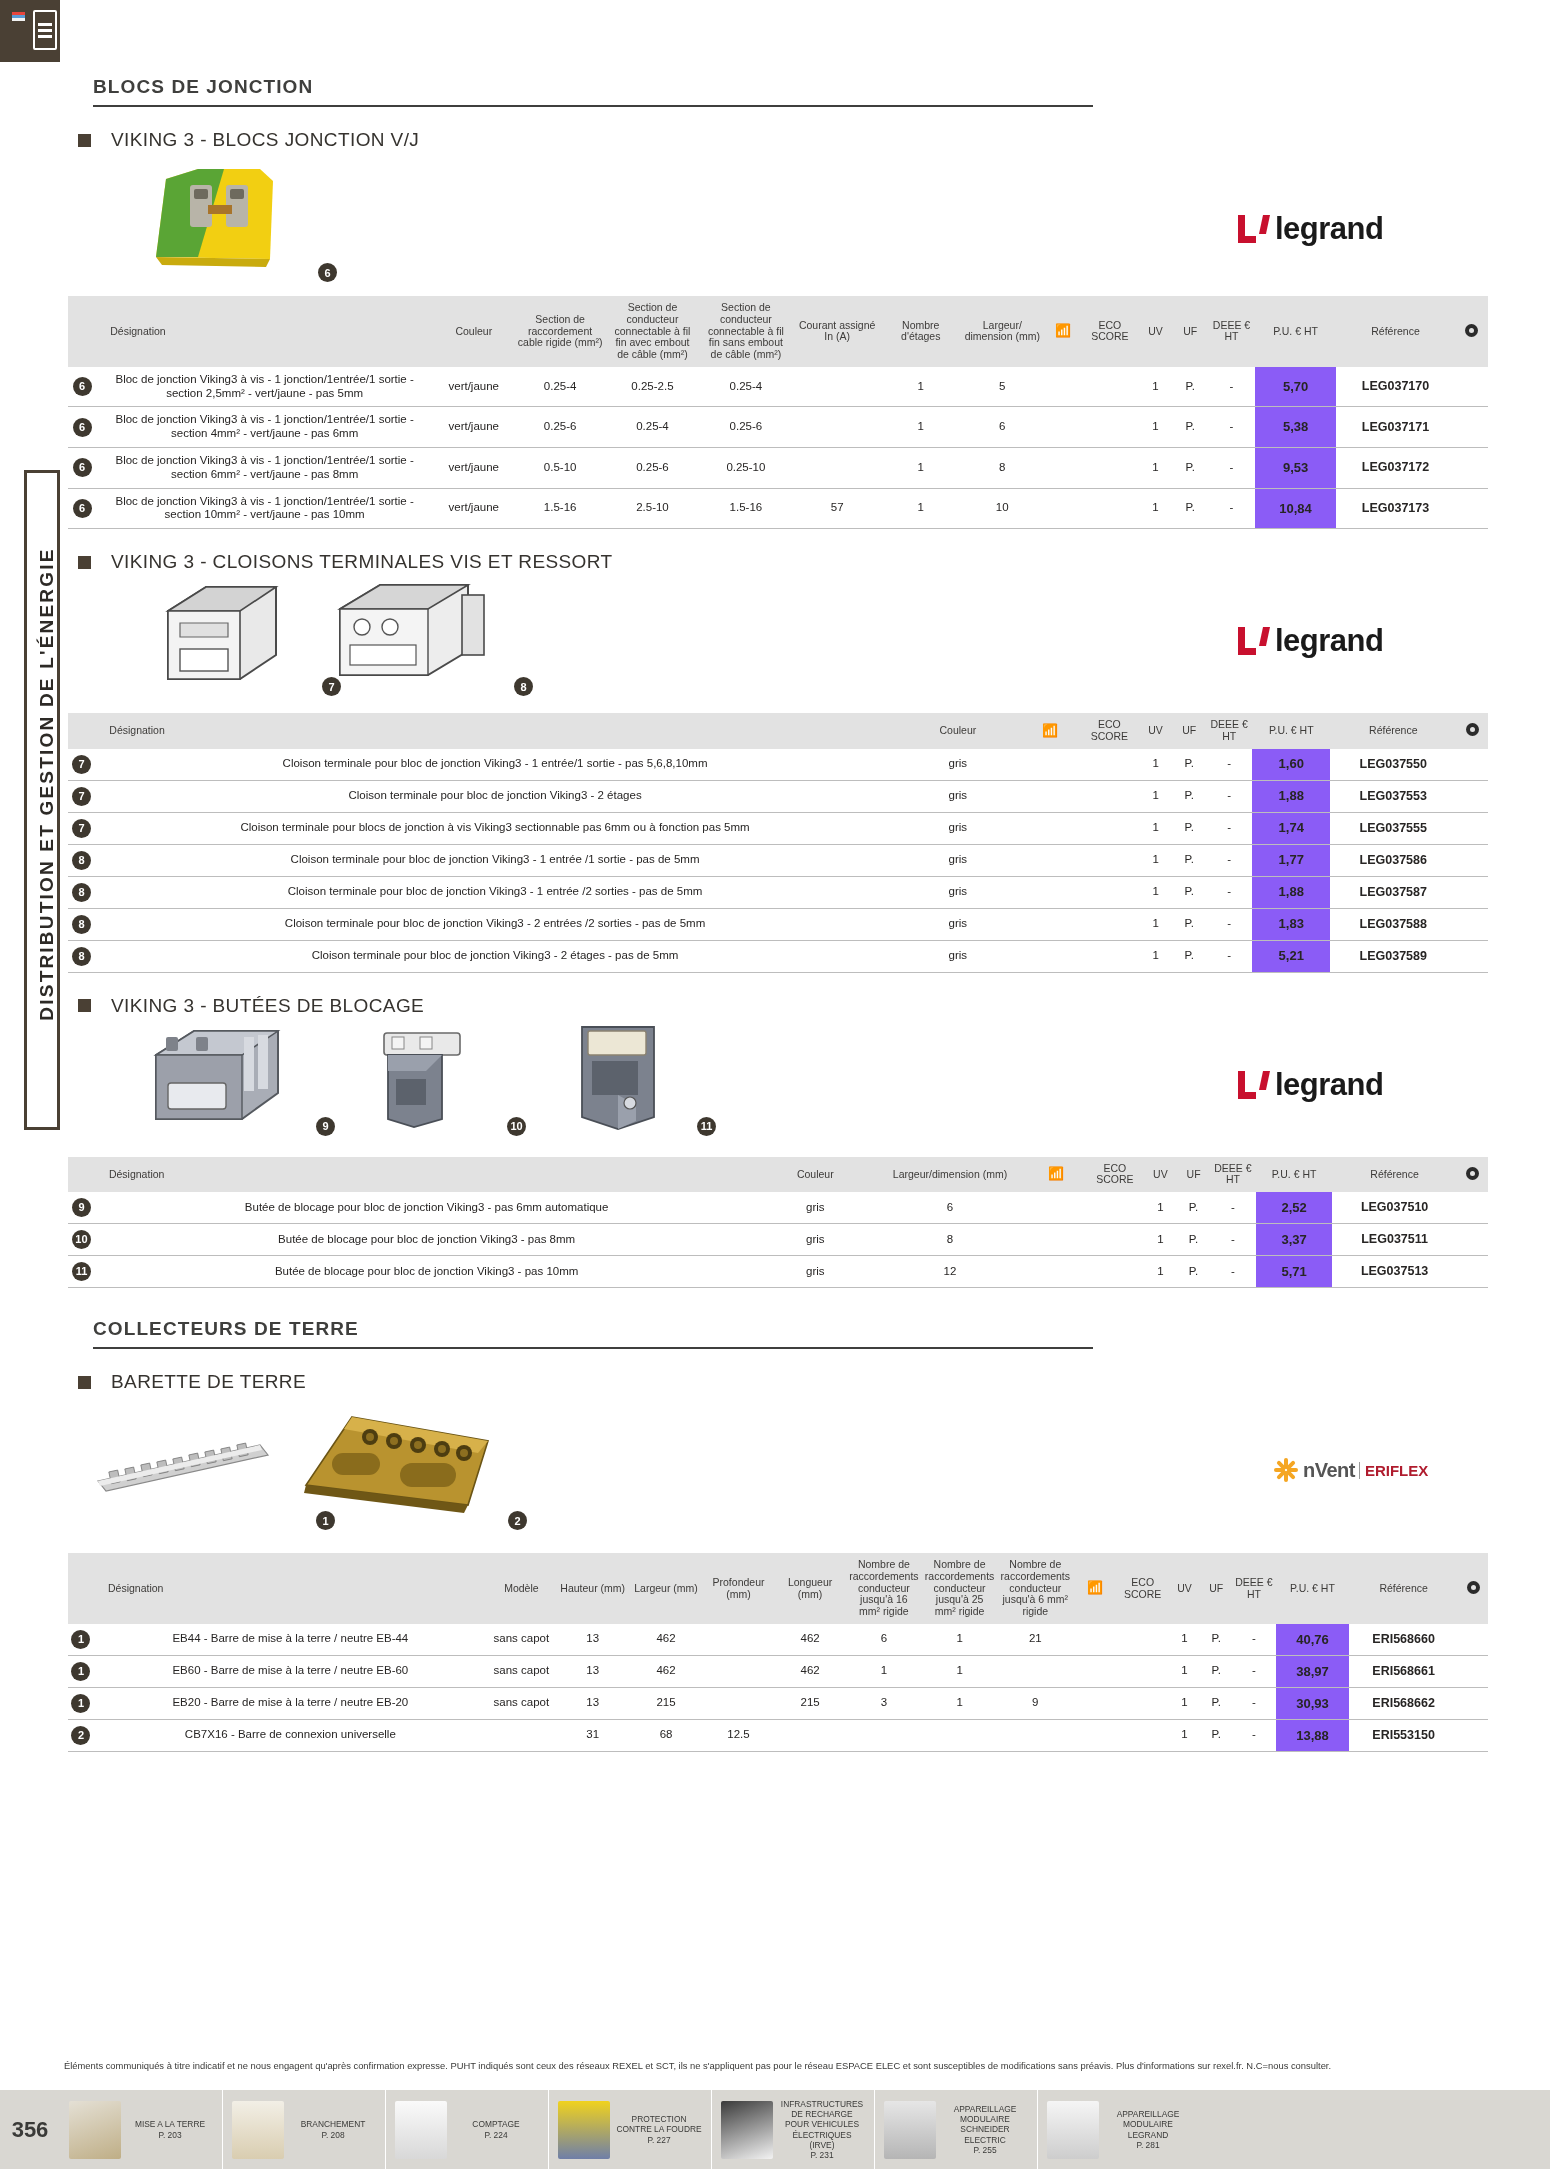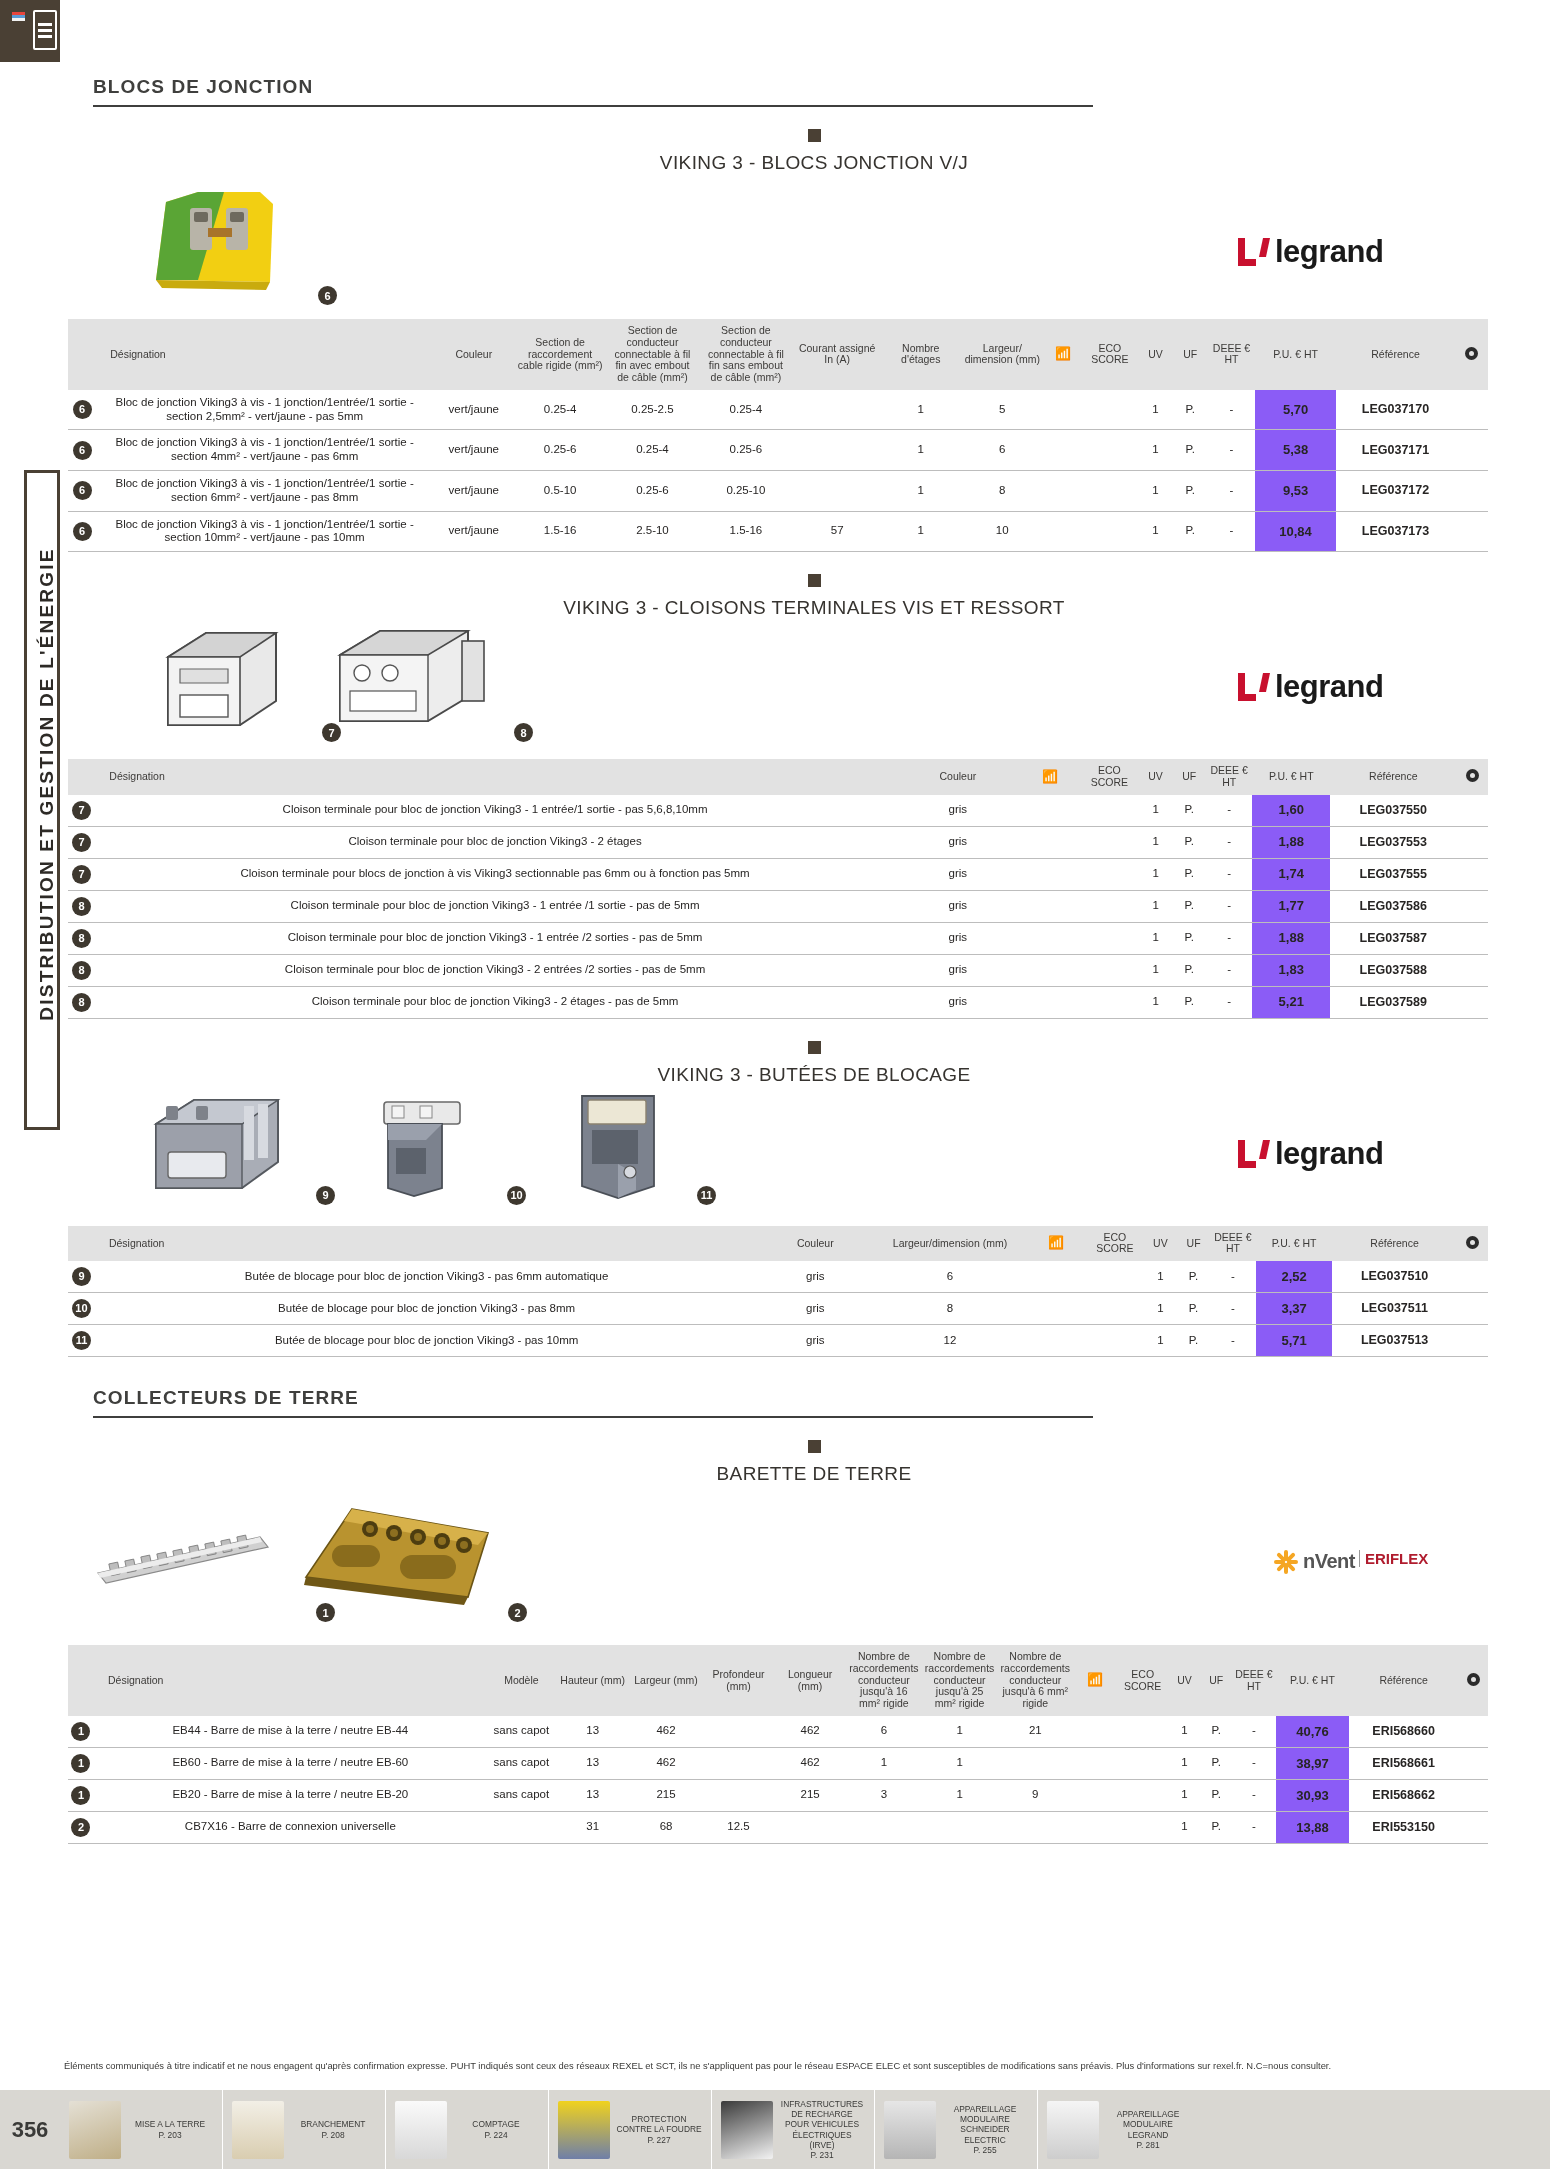--- a/index.html
+++ b/index.html
@@ -60,21 +60,21 @@
   
   .content { position: absolute; left: 60px; top: 62px; width: 1490px; }
 
   .section-title-wrap { margin: 14px 0 0 33px; width: 1000px; }
   .section-title {
     font-size: 19px; font-weight: bold; letter-spacing: 1.1px; color: #3f3f3d;
     padding-bottom: 7px;
   }
   .section-rule { border-bottom: 2px solid #3f3f3d; width: 1000px; }
 
-  .subsection { margin: 22px 0 0 18px; display: flex; align-items: center; gap: 10px; flex-direction: column; }
+  .subsection { margin: 22px 0 0 18px; display: flex; align-items: center; gap: 20px; }
   .sub-square { width: 13px; height: 13px; background: #4a4034; display: inline-block; }
   .sub-label { font-size: 19px; letter-spacing: 0.4px; color: #36332f; }
 
   
   .prod-strip { position: relative; margin-left: 18px; }
   .badge {
     width: 19px; height: 19px; border-radius: 50%;
     background: #3e382f; color: #fff;
     font-size: 11px; font-weight: bold;
     display: inline-flex; align-items: center; justify-content: center;
@@ -84,21 +84,21 @@
 
   .brand-logo {
     position: absolute; display: flex; align-items: center; gap: 7px;
   }
   .legrand-mark { width: 30px; height: 28px; position: relative; }
   .legrand-mark .bar1 { position: absolute; left: 0; top: 0; width: 7px; height: 28px; background: #c8102e; }
   .legrand-mark .bar2 { position: absolute; left: 0; bottom: 0; width: 18px; height: 7px; background: #c8102e; }
   .legrand-mark .bar3 { position: absolute; right: 0; top: 0; width: 7px; height: 19px; background: #c8102e; transform: skewX(-12deg); }
   .legrand-word { font-size: 31px; font-weight: bold; color: #1a1a1a; letter-spacing: -0.5px; }
 
-  .nvent-logo { position: absolute; display: flex; align-items: flex-start; gap: 4px; }
+  .nvent-logo { position: absolute; display: flex; align-items: center; gap: 4px; }
   .nvent-star { width: 26px; height: 24px; position: relative; }
   .nvent-star i {
     position: absolute; left: 11px; top: 0; width: 4px; height: 11px;
     background: #f5a623; border-radius: 2px; transform-origin: 50% 12px;
   }
   .nvent-word { font-size: 20px; font-weight: bold; color: #555; letter-spacing: -0.5px; }
   .eriflex-word { font-size: 15px; font-weight: bold; color: #b01c2e; border-left: 1px solid #999; padding-left: 5px; }
 
   
   table.cat {

